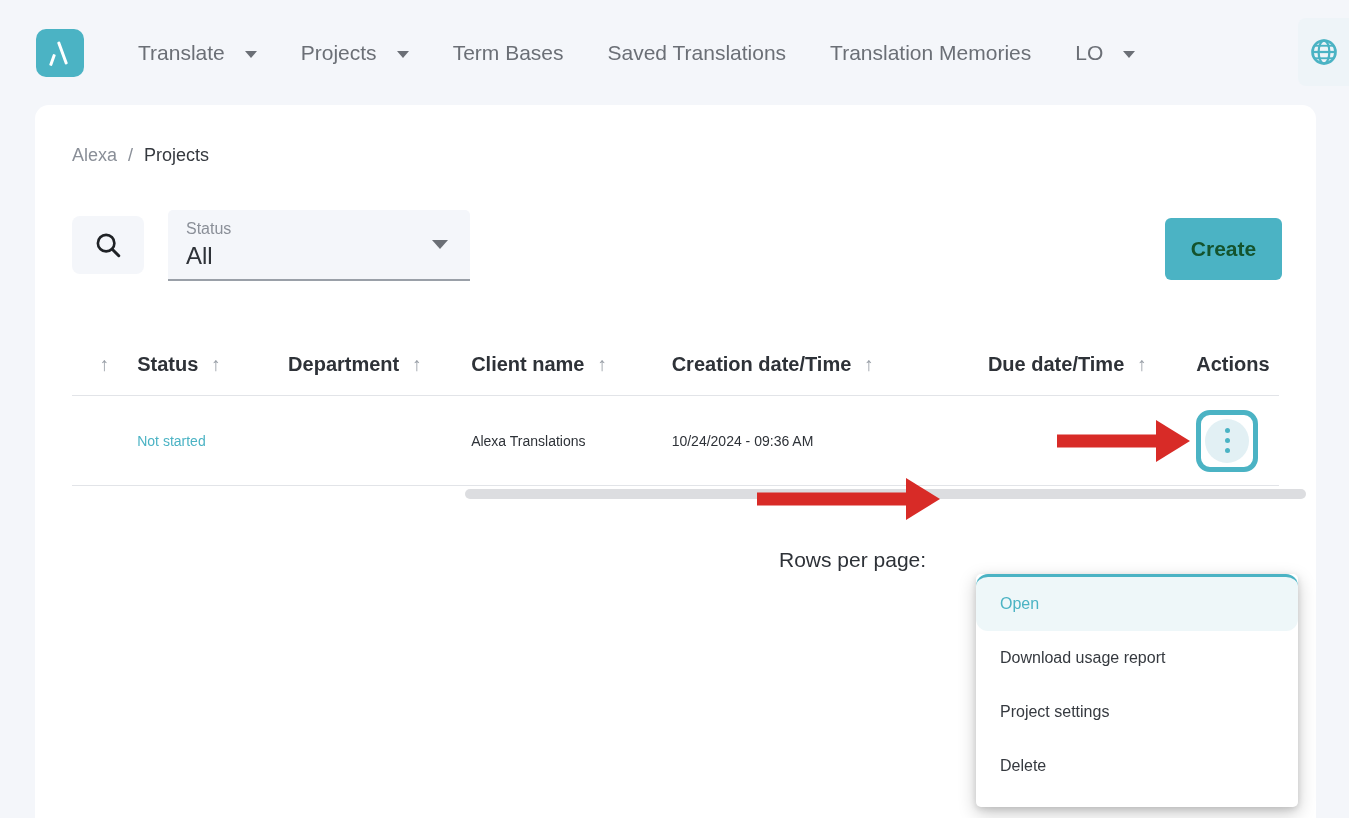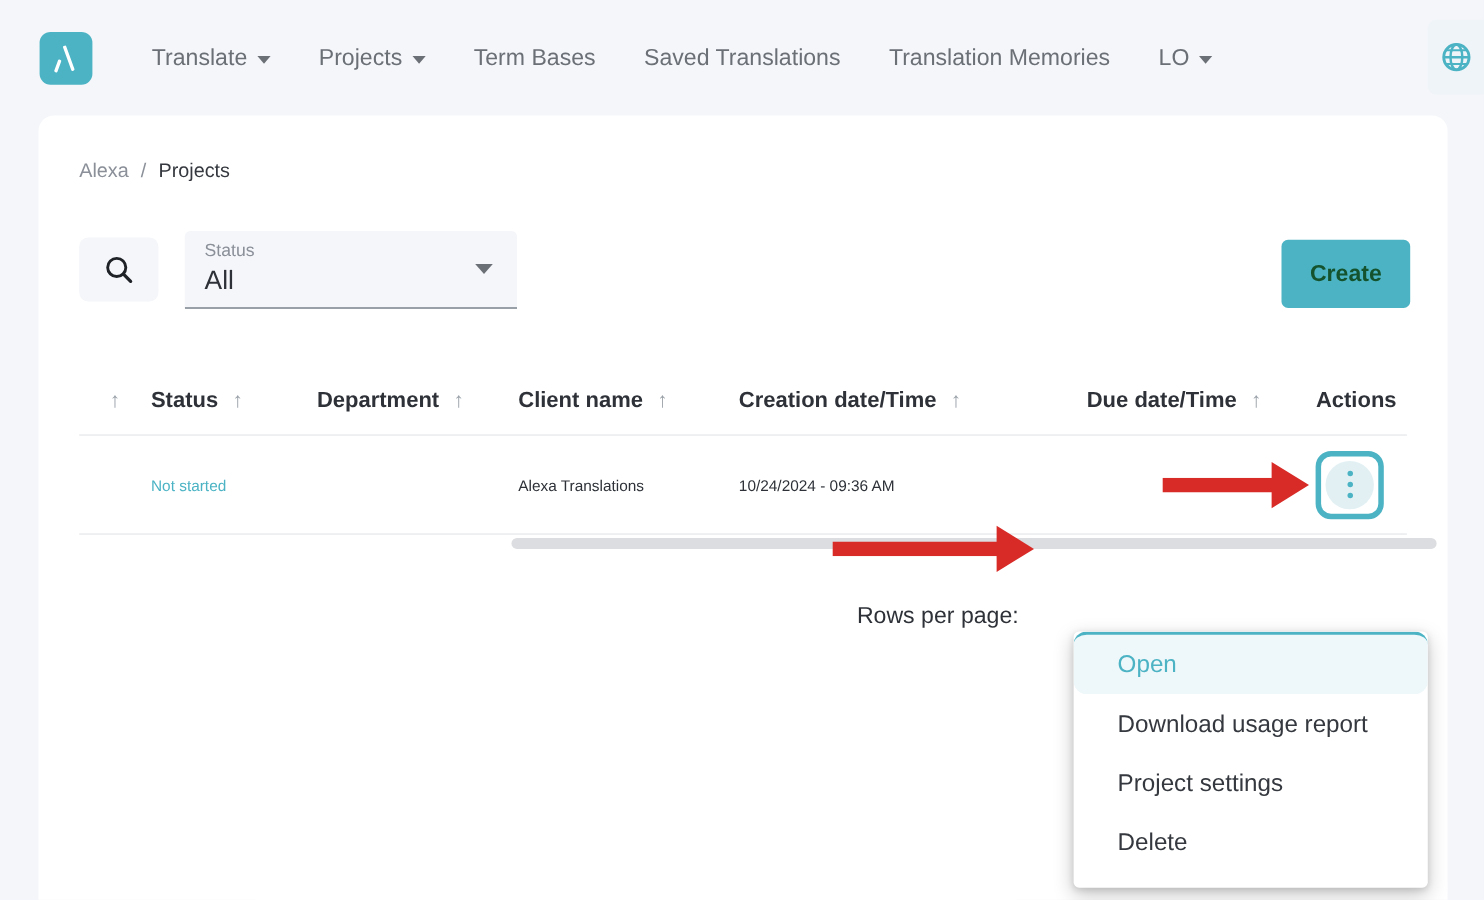--- a/index.html
+++ b/index.html
@@ -46,21 +46,21 @@
     background: #ffffff;
     transform: rotate(20deg);
     border-radius: 1px;
   }
 
   .nav-items { display: flex; align-items: center; margin-left: 32px; }
 
   .nav-item {
     display: flex;
     align-items: center;
-    gap: 9px;
+    gap: 20px;
     color: #6b6f76;
     font-size: 21px;
     padding: 6px 22px;
     cursor: pointer;
     white-space: nowrap;
   }
 
   .chev {
     width: 0; height: 0;
     border-left: 6px solid transparent;
@@ -289,22 +289,22 @@
     border-radius: 5px;
     box-shadow: 0 6px 18px rgba(0,0,0,0.22), 0 2px 6px rgba(0,0,0,0.12);
     padding-bottom: 14px;
     overflow: hidden;
     z-index: 40;
   }
   .menu-item {
     height: 54px;
     display: flex;
     align-items: center;
-    padding-left: 40px;
-    font-size: 22px;
+    padding-left: 24px;
+    font-size: 16px;
     color: #35393f;
     cursor: pointer;
     white-space: nowrap;
     border-radius: 12px;
   }
   .menu-item.active {
     background: #eef7f9;
     color: #4bb3c4;
     border-top: 3px solid #4bb3c4;
     height: 57px;

